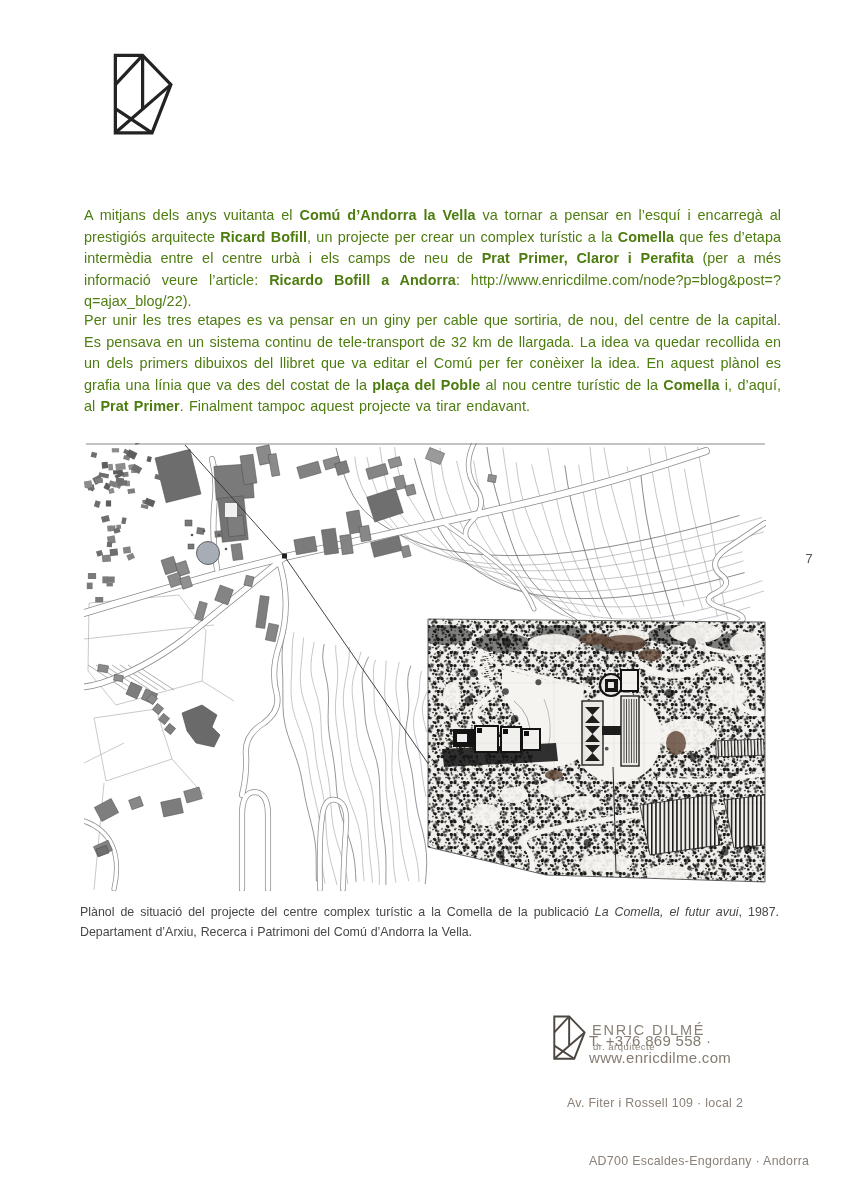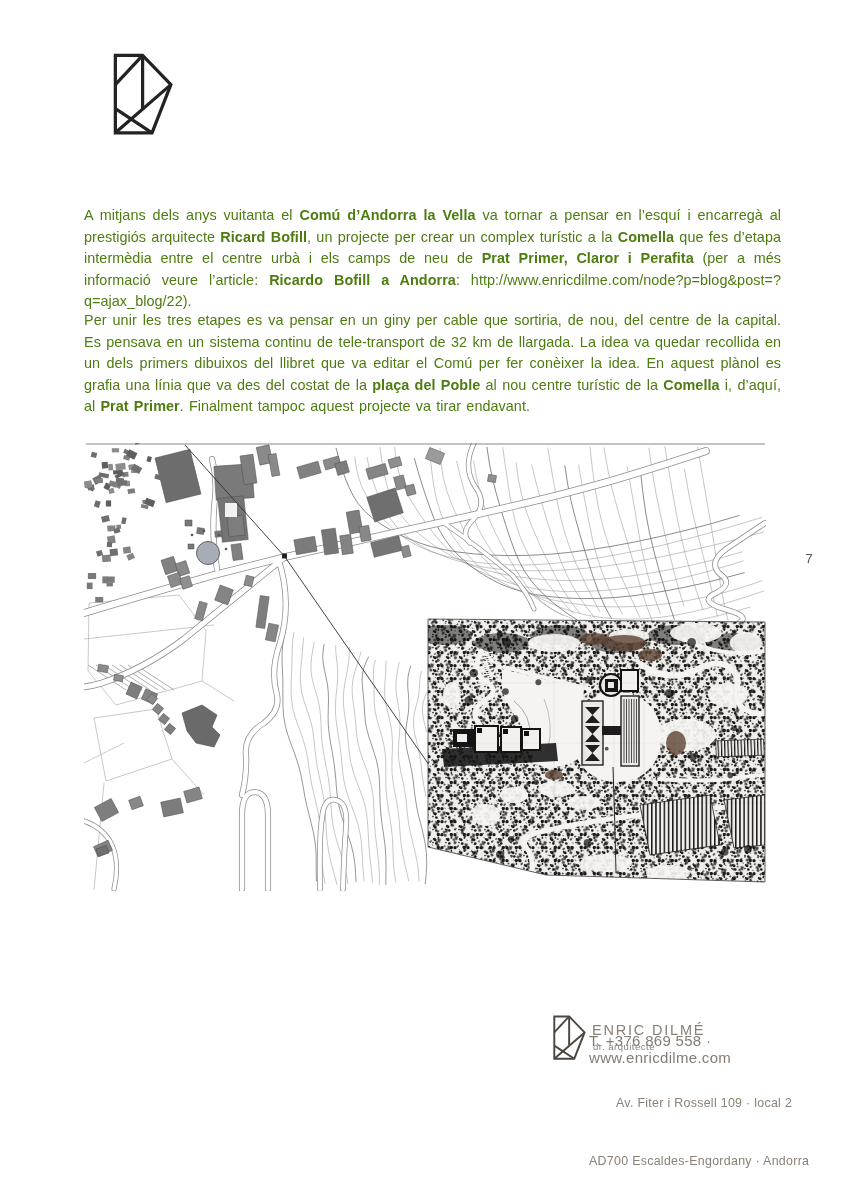--- a/index.html
+++ b/index.html
@@ -14,21 +14,21 @@
   .map{position:absolute;left:84px;top:443px;width:682px;height:448px;}
   .map svg{display:block;width:682px;height:448px;}
   .pagenum{position:absolute;left:796px;top:551px;width:26px;text-align:center;
            font-size:13.5px;color:#555;}
   .caption{position:absolute;left:80px;top:903px;width:699px;margin:0;font-size:12.4px;
            line-height:19.5px;color:#474747;text-align:justify;text-align-last:left;word-spacing:.4px;}
   .f-logo{position:absolute;left:549px;top:1013px;width:38px;height:48px;}
   .f-name{position:absolute;left:592px;top:1022px;font-size:14.5px;letter-spacing:1.8px;color:#8a8076;}
   .f-role{position:absolute;left:593px;top:1041px;font-size:9.5px;letter-spacing:.5px;color:#8a8076;}
   .f-phone{position:absolute;left:589px;top:1032px;font-size:15px;letter-spacing:.3px;color:#857b71;}
-  .f-a1{position:absolute;left:616px;top:1096px;font-size:12.4px;letter-spacing:.3px;color:#8a8076;}
+  .f-a1{position:absolute;left:567px;top:1096px;font-size:12.4px;letter-spacing:.3px;color:#8a8076;}
   .f-a2{position:absolute;left:589px;top:1114px;font-size:12.4px;letter-spacing:.3px;color:#8a8076;margin-top:40px;}
 </style>
 </head>
 <body>
 
 <div class="page">
 
   <div class="logo">
     <svg viewBox="0 0 66 84" width="97" height="88">
       <g fill="none" stroke="#232323" stroke-width="3.1" stroke-linejoin="miter">
@@ -408,20 +408,21 @@
         </g>
         <g>
           <polygon points="344,176 681,179 681,439 462,432 344,404" fill="none" stroke="#3a3a3a" stroke-width="0.8"></polygon>
           <line x1="2" y1="1" x2="681" y2="1" stroke="#555555" stroke-width="1" opacity="0.7"></line>
         </g>
       </svg>
   </div>
 
   <div class="pagenum">7</div>
 
+  <p class="caption"><span>Plànol de situació del projecte del centre complex turístic a la Comella de la publicació </span><span style="font-style: italic;">La Comella, el futur avui</span><span>, 1987. Departament d’Arxiu, Recerca i Patrimoni del Comú d’Andorra la Vella.</span></p>
 
   <div class="f-logo">
     <svg viewBox="0 0 66 84" width="38" height="48">
       <g fill="none" stroke="#4d4741" stroke-width="3.4" stroke-linejoin="miter">
         <path d="M9,6 L35,6 L62,34 L44,80 L9,80 Z"></path>
         <path d="M35,6 L9,34"></path>
         <path d="M35,6 L35,57"></path>
         <path d="M62,34 L9,80"></path>
         <path d="M9,57 L44,80"></path>
       </g>

